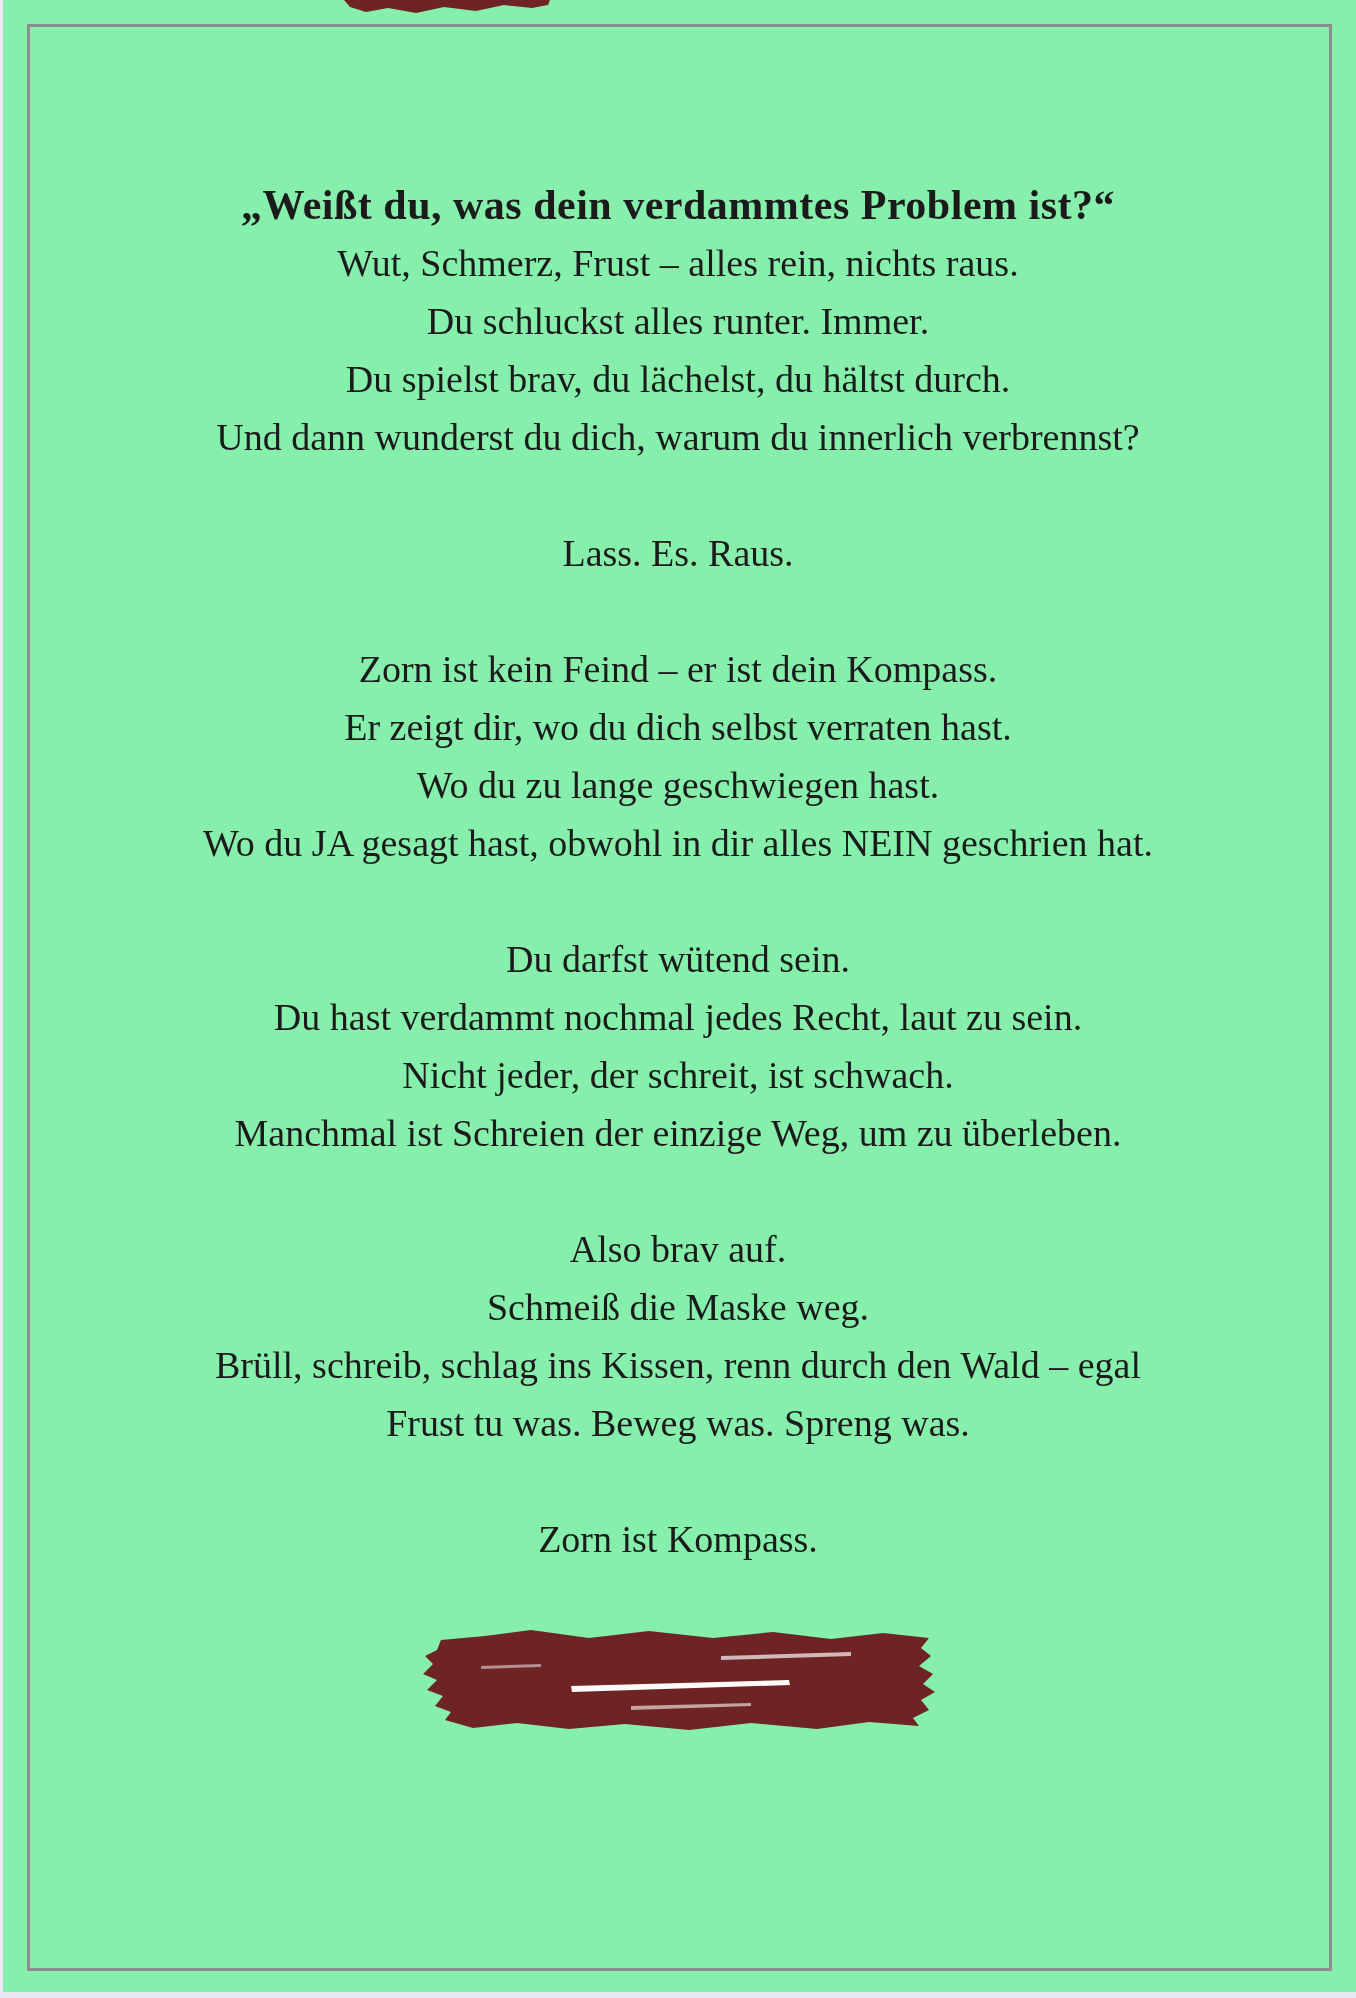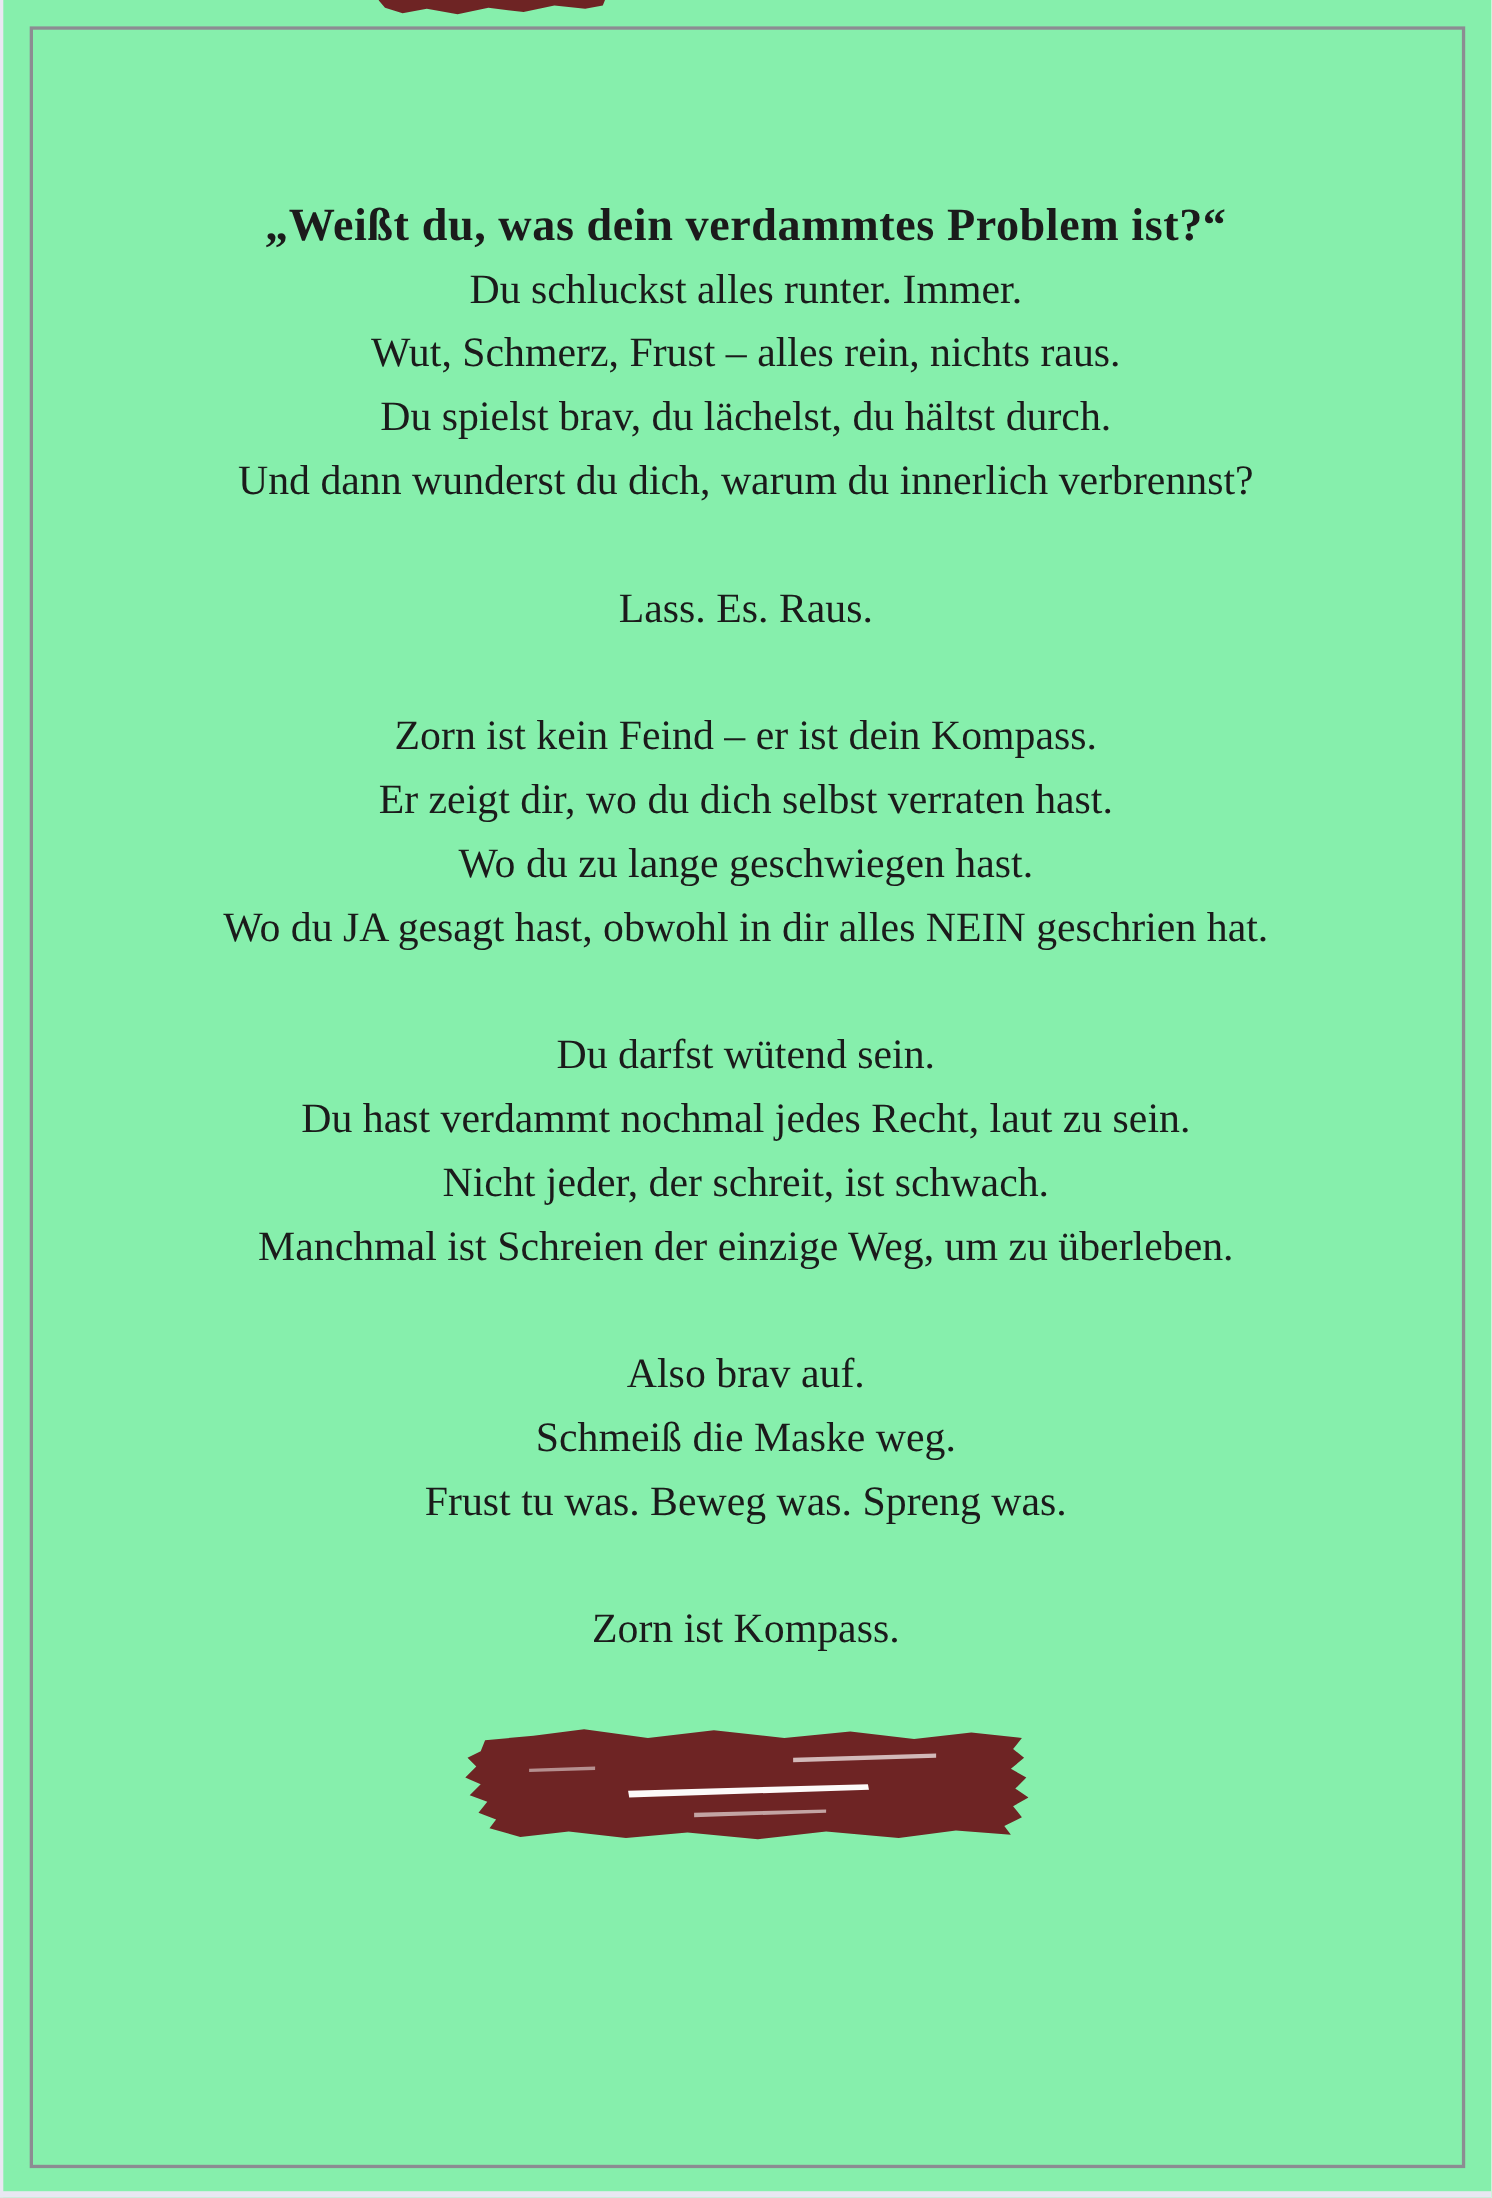--- a/index.html
+++ b/index.html
@@ -87,22 +87,22 @@
 
   <div class="edge-strip-left" style="background: rgb(233, 231, 242);"></div>
   <div class="edge-strip-bottom" style="background: rgb(233, 231, 242);"></div>
   <div class="page-border" style="border-color: rgb(140, 140, 146);"></div>
 
   <div class="content">
 
     <div id="stanza-container">
         <div class="stanza">
           <div class="line title">„Weißt du, was dein verdammtes Problem ist?“</div>
+          <div class="line">Wut, Schmerz, Frust – alles rein, nichts raus.</div>
           <div class="line">Du schluckst alles runter. Immer.</div>
-          <div class="line">Wut, Schmerz, Frust – alles rein, nichts raus.</div>
           <div class="line">Du spielst brav, du lächelst, du hältst durch.</div>
           <div class="line">Und dann wunderst du dich, warum du innerlich verbrennst?</div>
         </div>
         <div class="stanza">
           <div class="line">Lass. Es. Raus.</div>
         </div>
         <div class="stanza">
           <div class="line">Zorn ist kein Feind – er ist dein Kompass.</div>
           <div class="line">Er zeigt dir, wo du dich selbst verraten hast.</div>
           <div class="line">Wo du zu lange geschwiegen hast.</div>
@@ -110,20 +110,21 @@
         </div>
         <div class="stanza">
           <div class="line">Du darfst wütend sein.</div>
           <div class="line">Du hast verdammt nochmal jedes Recht, laut zu sein.</div>
           <div class="line">Nicht jeder, der schreit, ist schwach.</div>
           <div class="line">Manchmal ist Schreien der einzige Weg, um zu überleben.</div>
         </div>
         <div class="stanza">
           <div class="line">Also brav auf.</div>
           <div class="line">Schmeiß die Maske weg.</div>
+          <div class="line">Brüll, schreib, schlag ins Kissen, renn durch den Wald – egal</div>
           <div class="line">Frust tu was. Beweg was. Spreng was.</div>
         </div>
         <div class="stanza">
           <div class="line">Zorn ist Kompass.</div>
         </div>
       </div>
 
     <div class="brush-wrap">
       <svg width="514" height="108" viewBox="0 0 514 108" xmlns="http://www.w3.org/2000/svg">
         <path class="accent-fill" d="M20,14 L64,10 L110,4 L168,12 L228,5 L292,12 L352,6 L410,13 L462,7 L508,12

